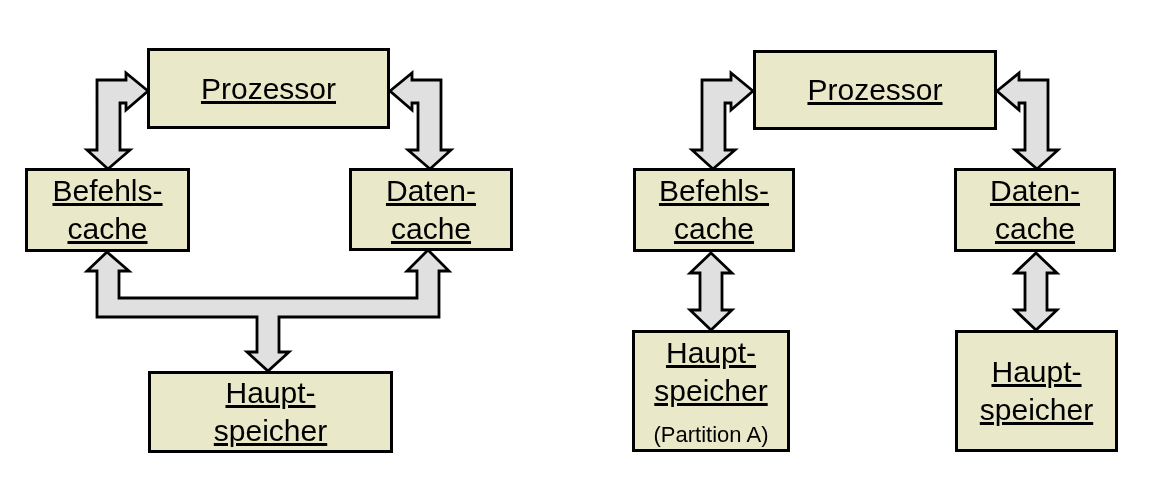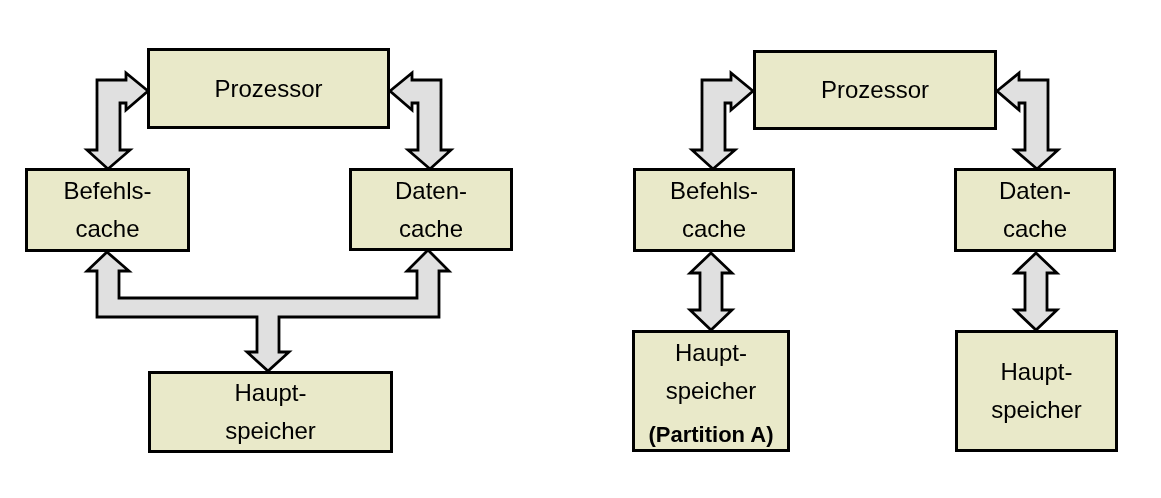--- a/index.html
+++ b/index.html
@@ -39,30 +39,30 @@
     box-sizing: border-box;
     background: var(--box-fill);
     border: 3px solid var(--box-border);
     display: flex;
     flex-direction: column;
     align-items: center;
     justify-content: center;
     text-align: center;
   }
   .node-line {
-    font-size: 24px;
+    font-size: 30px;
     line-height: 38px;
     white-space: nowrap;
+    text-decoration: underline;
   }
   .node-subline {
     font-size: 22px;
     line-height: 28px;
     margin-top: 11px;
     white-space: nowrap;
-    font-weight: bold;
   }
 </style>
 </head>
 <body>
 
 <div class="canvas">
 
   <svg class="arrows-layer" viewBox="0 0 1161 498" xmlns="http://www.w3.org/2000/svg">
     <g>
       <polygon class="arrow" points="148,91 126,73 126,80 97,80 97,150 87,150 108,169 130,150 120,150 120,103 126,103 126,110"></polygon>

